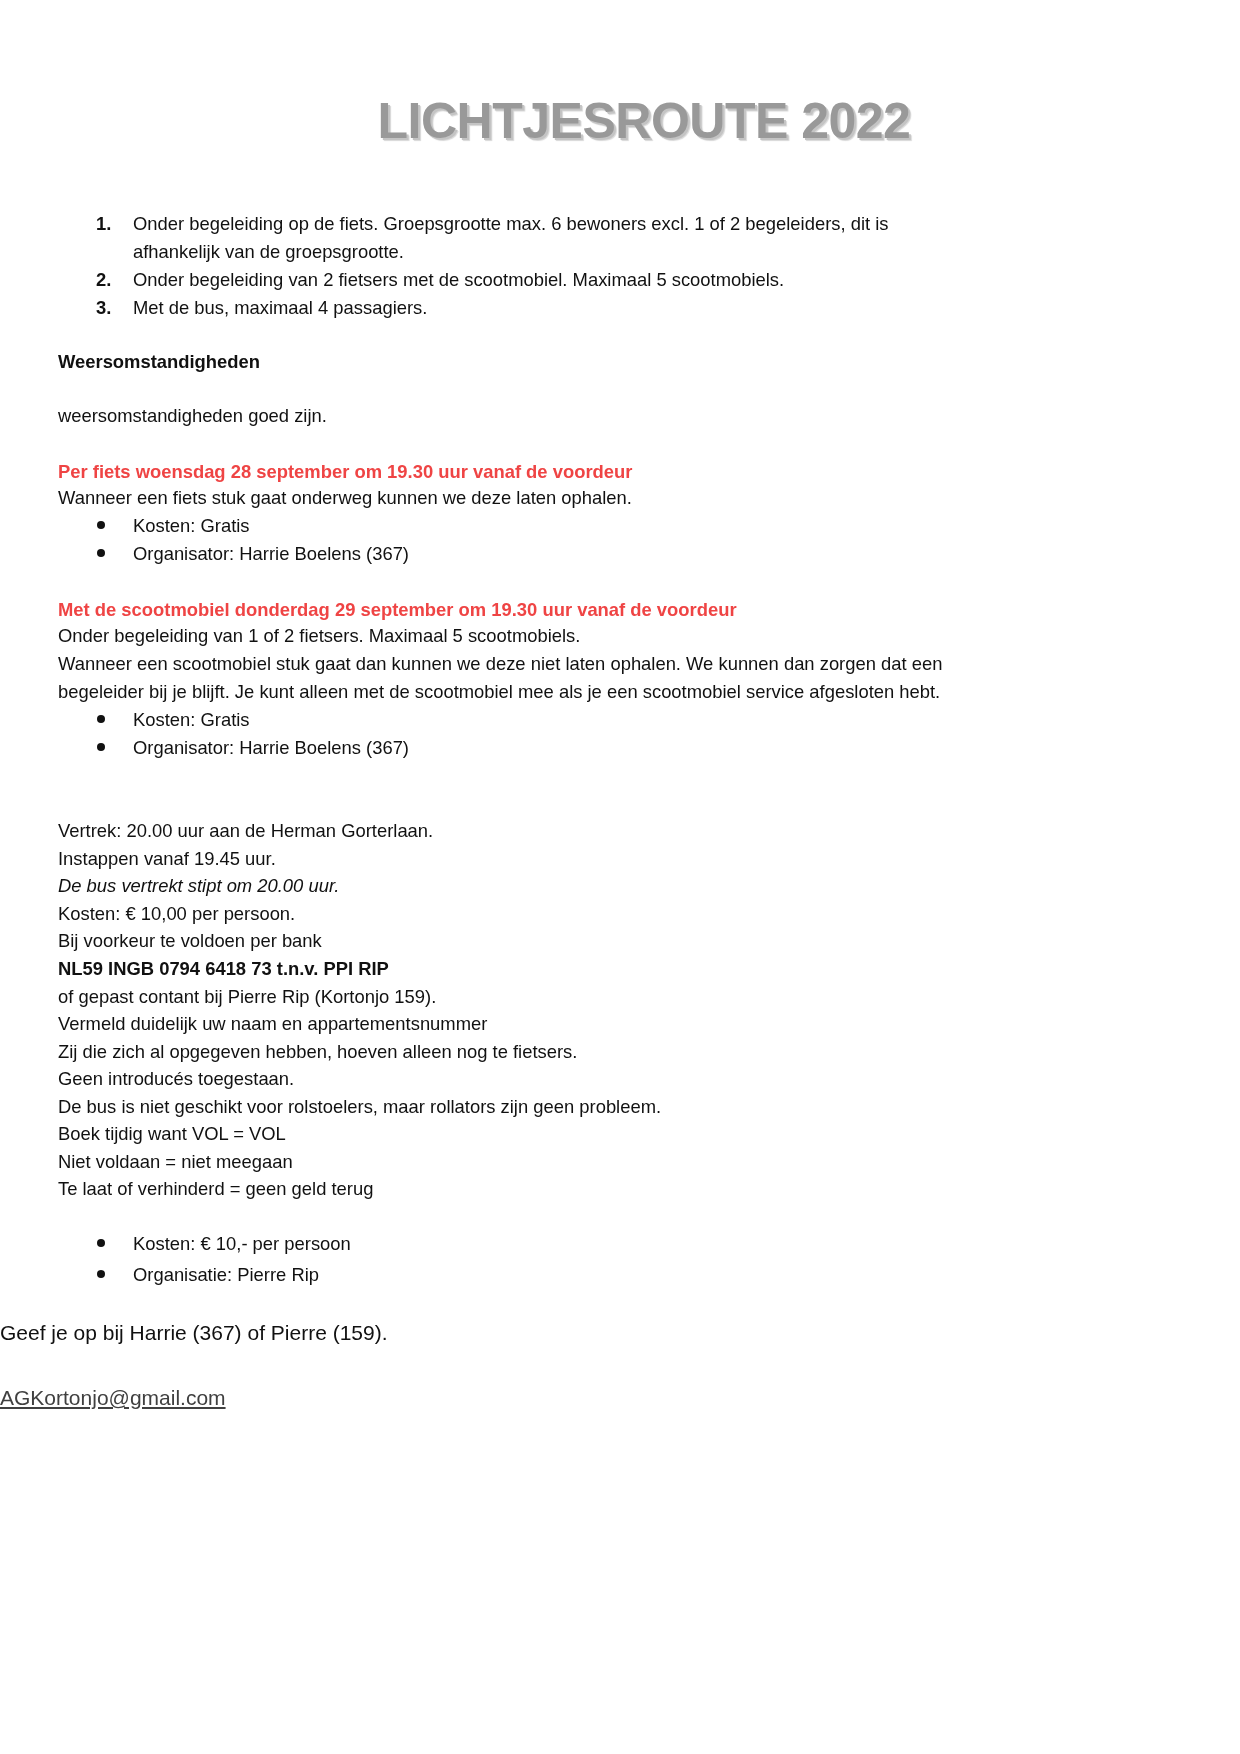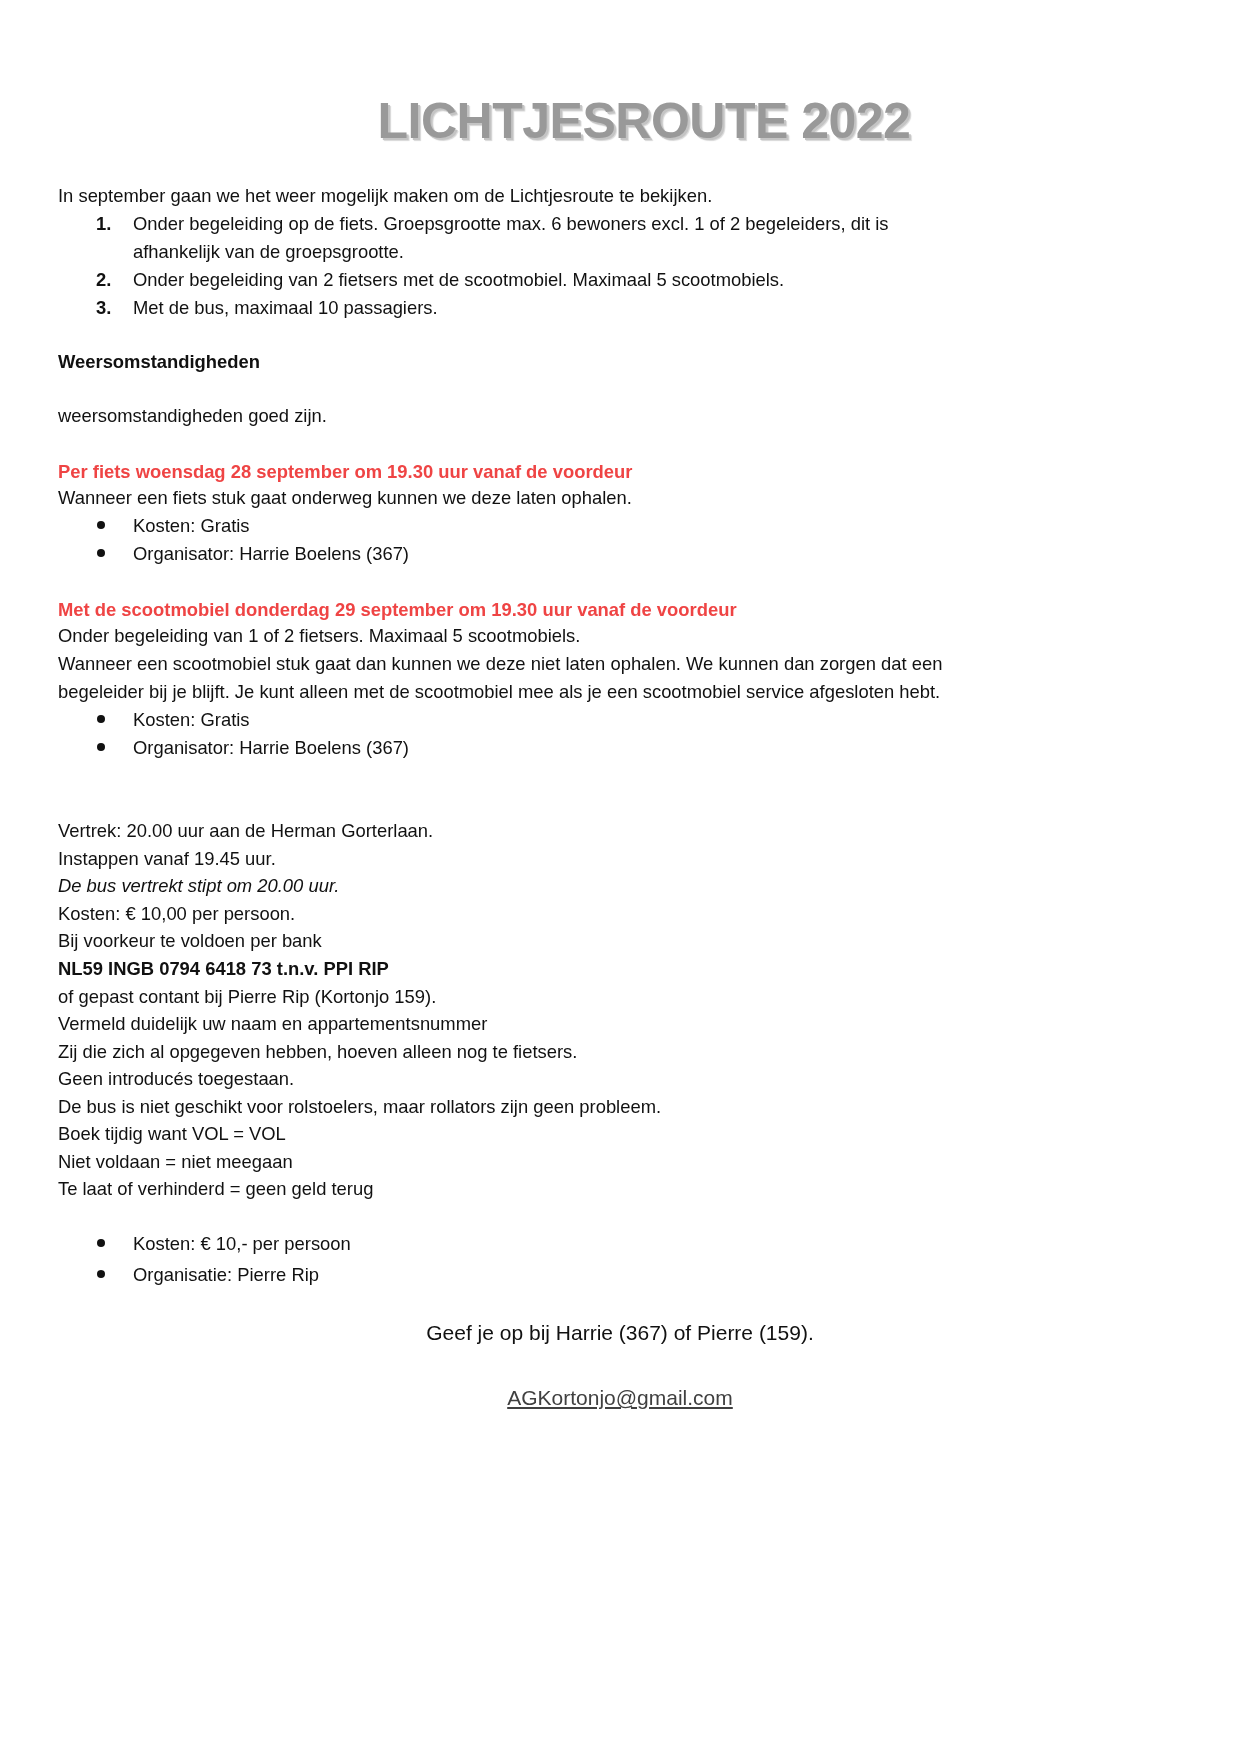--- a/index.html
+++ b/index.html
@@ -9,40 +9,39 @@
   .title { position: absolute; left: 0; width: 1240px; top: 92px; text-align: center;
            font-size: 50px; font-weight: bold; color: #999999; letter-spacing: -0.5px;
            text-shadow: 2px 2px 0 #c4c4c4, 3px 3px 1px #d8d8d8; margin-left: 24px; }
   .line { position: absolute; left: 58px; font-size: 18.4px; line-height: 28px; white-space: nowrap; }
   .ind { left: 133px; }
   .num { position: absolute; left: 96px; font-size: 18.4px; line-height: 28px; font-weight: bold; }
   .bullet { position: absolute; left: 97px; width: 8px; height: 8px; border-radius: 50%; background: #111; }
   .b { font-weight: bold; }
   .red { color: #ef4444; font-weight: bold; }
   .it { font-style: italic; }
-  .center { left: 0; width: 1240px; text-align: center; font-size: 21px; }
+  .center { left: 0; width: 1240px; text-align: left; font-size: 21px; }
   .link { color: #404040; text-decoration: underline; cursor: pointer; }
 </style>
 </head>
 <body>
 
 <div class="page">
 
   <div class="title">LICHTJESROUTE 2022</div>
 
-  <div class="line" style="top:182px">In september gaan we het weer mogelijk maken om de Lichtjesroute te bekijken.</div>
 
   <div>
     <span class="num" style="top:210px">1.</span>
     <div class="line ind" style="top:210px">Onder begeleiding op de fiets. Groepsgrootte max. 6 bewoners excl. 1 of 2 begeleiders, dit is</div>
     <div class="line ind" style="top:238px">afhankelijk van de groepsgrootte.</div>
     <span class="num" style="top:266px">2.</span>
     <div class="line ind" style="top:266px">Onder begeleiding van 2 fietsers met de scootmobiel. Maximaal 5 scootmobiels.</div>
     <span class="num" style="top:294px">3.</span>
-    <div class="line ind" style="top:294px">Met de bus, maximaal 10 passagiers.</div>
+    <div class="line ind" style="top:294px">Met de bus, maximaal 4 passagiers.</div>
   </div>
 
   <div class="line b" style="top:348px">Weersomstandigheden</div>
   <div class="line" style="top:402px">weersomstandigheden goed zijn.</div>
 
   <div class="line red" style="top:458px">Per fiets woensdag 28 september om 19.30 uur vanaf de voordeur</div>
   <div class="line" style="top:484px">Wanneer een fiets stuk gaat onderweg kunnen we deze laten ophalen.</div>
   <span class="bullet" style="top:521px"></span>
   <div class="line ind" style="top:512px">Kosten: Gratis</div>
   <span class="bullet" style="top:549px"></span>

